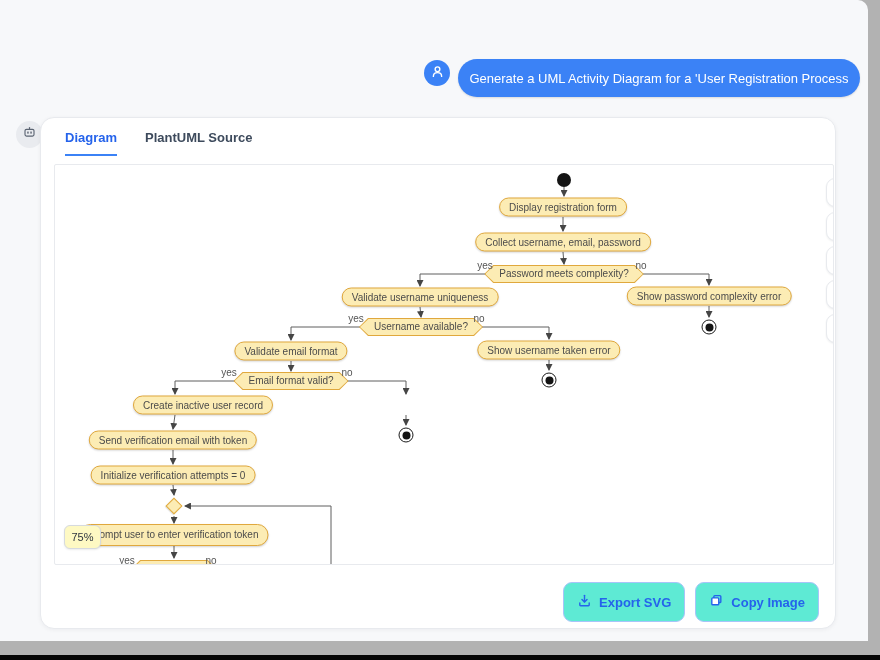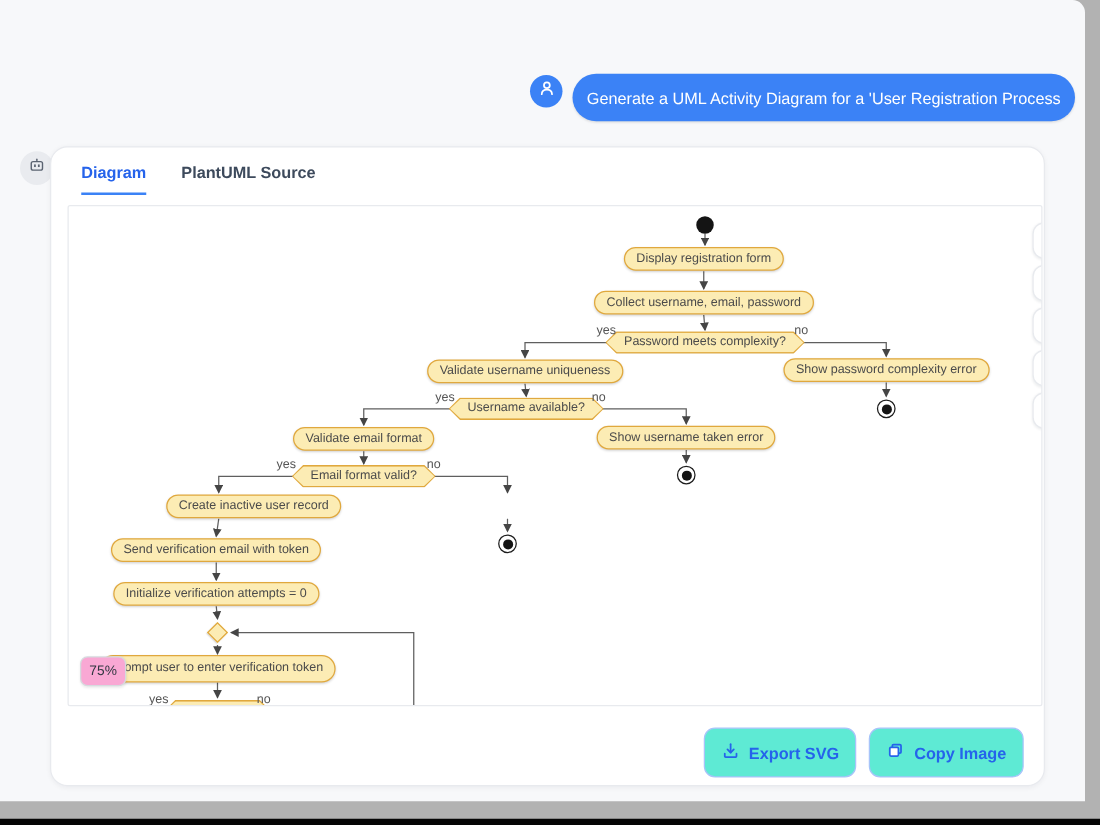--- a/index.html
+++ b/index.html
@@ -56,21 +56,21 @@
   .edge-label { position:absolute; z-index:2; transform:translate(-50%,-50%); font-size:10px;
                 color:#555; white-space:nowrap; }
 
   
   .zoom-controls { position:absolute; left:771px; top:13px; display:flex; flex-direction:column; gap:5px; z-index:5; }
   .zoom-btn { width:29px; height:29px; background:#fff; border:1px solid #e8eaee; border-radius:9px;
               display:flex; align-items:center; justify-content:center; cursor:pointer;
               box-shadow:0 1px 2px rgba(15,23,42,.07); color:#4b5563; }
   .zoom-btn svg { stroke:#4b5563; fill:none; stroke-width:1.4; stroke-linecap:round; stroke-linejoin:round; }
 
-  .zoom-badge { position:absolute; left:9px; bottom:15px; width:37px; height:24px; background:#f9a8d4;
+  .zoom-badge { position:absolute; left:9px; bottom:15px; width:37px; height:24px; background:#fef9c3;
                 border:1px solid #d6dade; border-radius:6px; font-size:11px; color:#2f3640; z-index:6;
                 display:flex; align-items:center; justify-content:center; box-shadow:0 1px 2px rgba(0,0,0,.08); }
 
   
   .card-footer { position:absolute; right:16px; top:464px; display:flex; gap:10px; }
   .action-btn { height:40px; background:#5eead4; border:1px solid #a7c4f9; border-radius:9px; display:flex;
                 align-items:center; gap:7px; padding:0 13px; color:#2563eb; font-size:13px;
                 font-weight:bold; cursor:pointer; }
   .action-btn svg { stroke:#2563eb; fill:none; stroke-width:1.5; stroke-linecap:round; stroke-linejoin:round; }
 </style>

